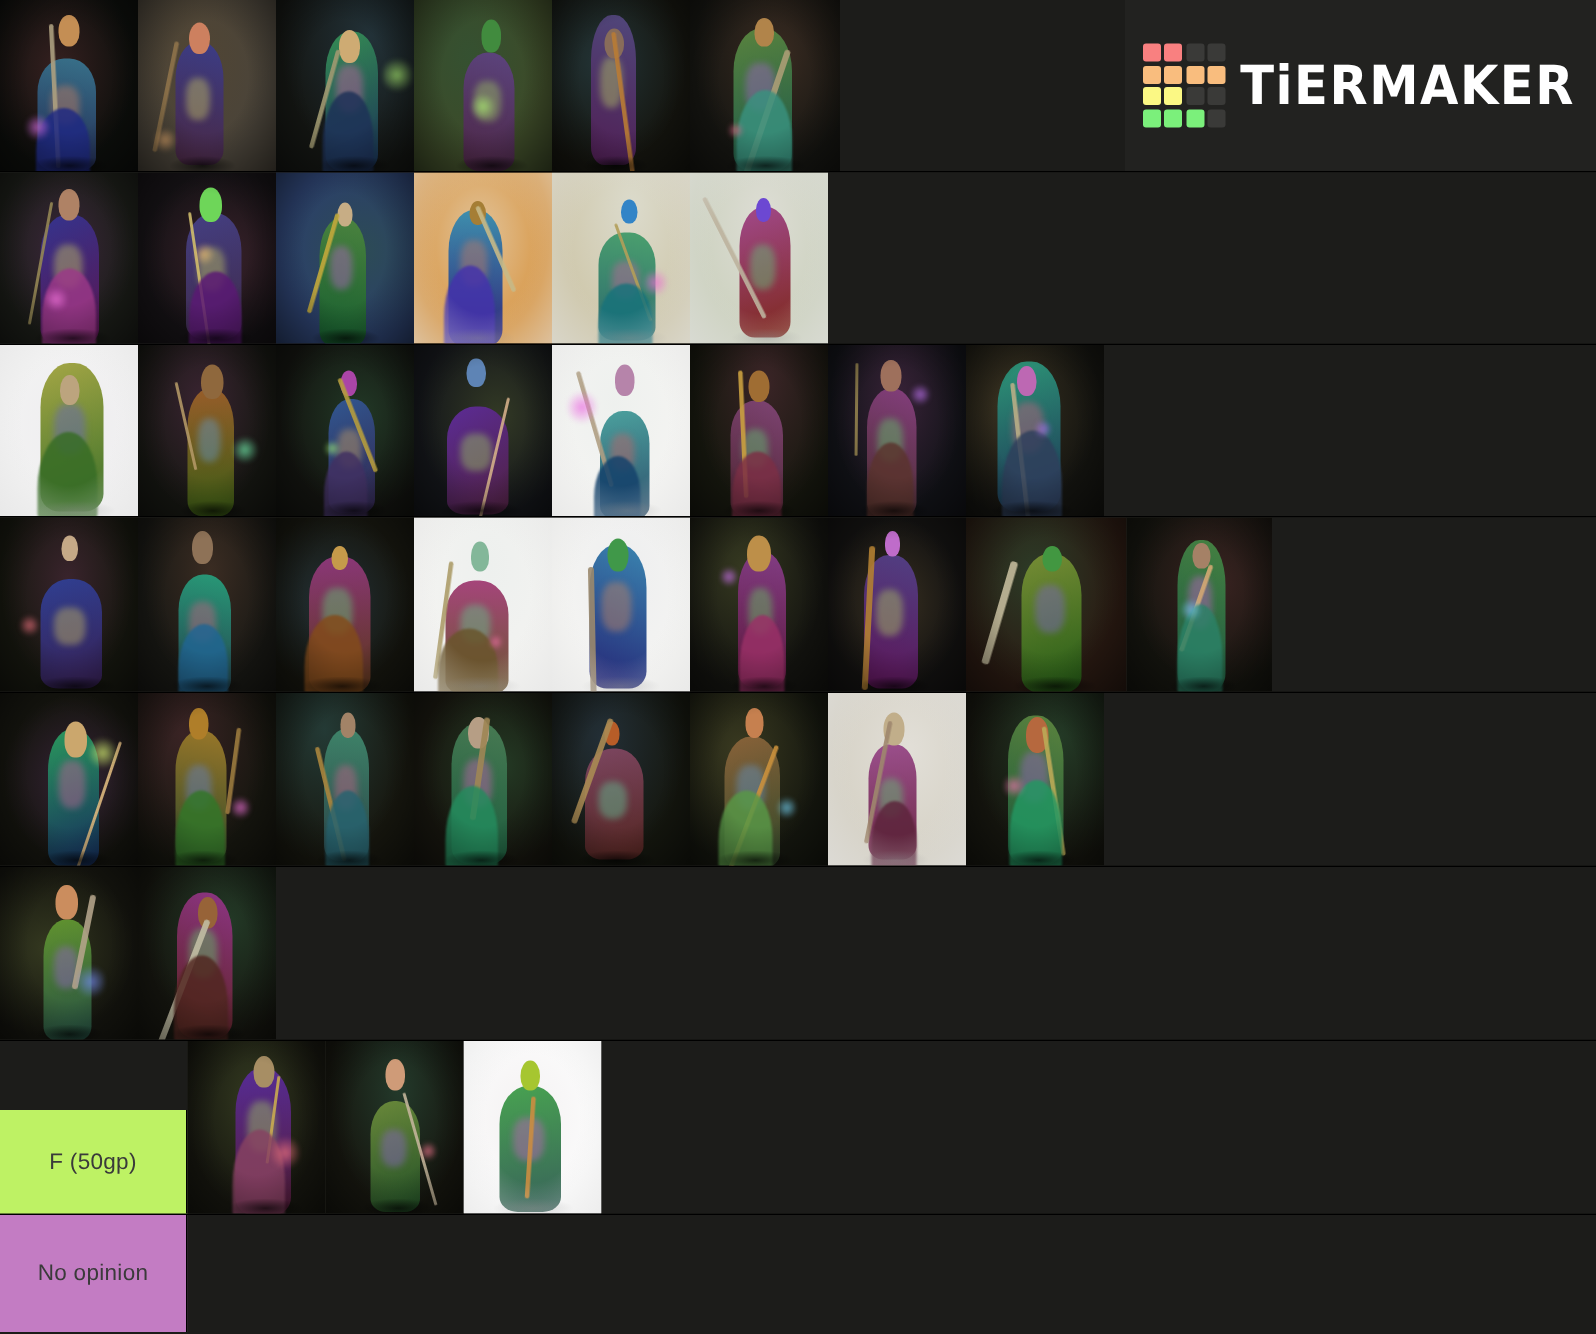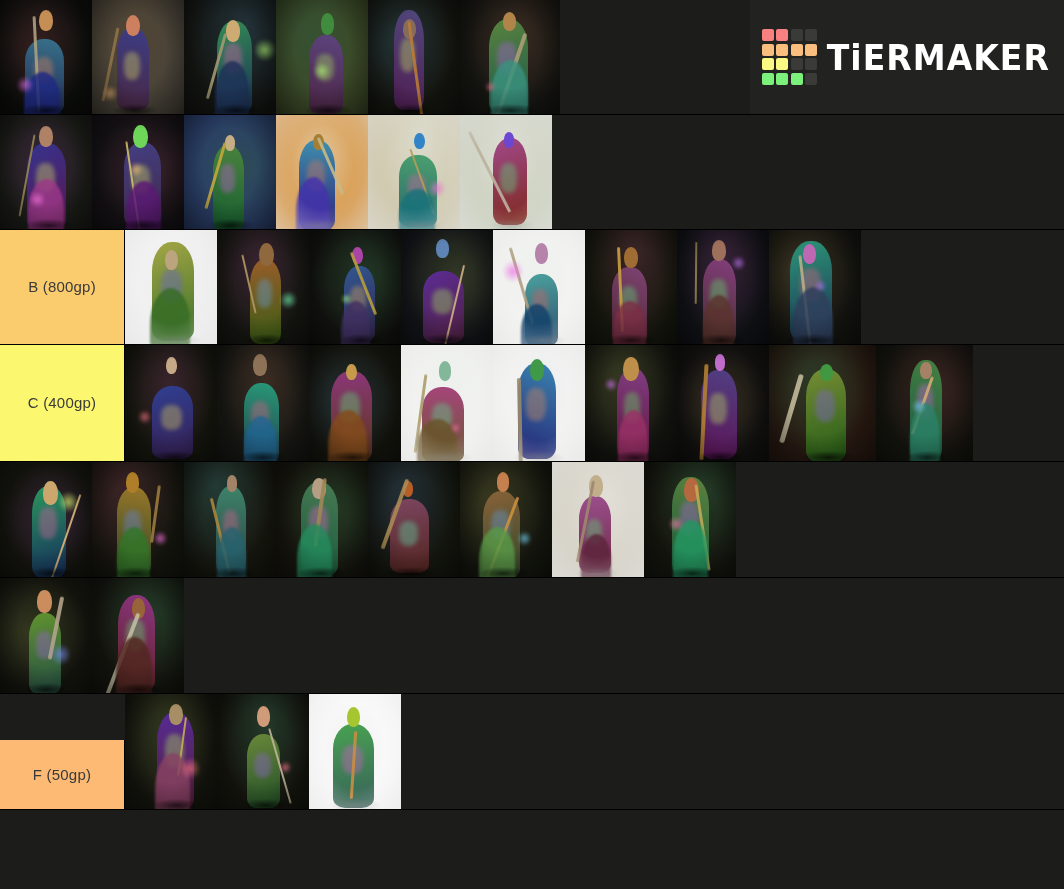--- a/index.html
+++ b/index.html
@@ -273,21 +273,20 @@
               <div class="fig" style="left: 44.0044%; bottom: 31.8871%; width: 18.4697%; height: 25.8134%; background: rgba(100, 196, 124, 0.45); border-radius: 40%; filter: blur(2px);"></div>
               <div class="fig" style="left: 47.3435%; top: 14.5975%; width: 11.196%; height: 13.995%; background: rgb(108, 72, 210); border-radius: 50% 50% 45% 45%; filter: blur(0.3px);"></div>
               <div class="fig" style="left: 30.2374%; top: 10.9043%; width: 2.90176%; height: 78.5126%; background: rgba(188, 179, 157, 0.9); transform: rotate(-26.815deg); border-radius: 2px; filter: blur(0.4px);"></div>
               <div class="fig" style="left: 30.8778%; bottom: -3%; width: 50.9394%; height: 12%; background: radial-gradient(rgba(120, 120, 120, 0.35), transparent 72%);"></div>
               <div class="vig" style="background: radial-gradient(at 50% 45%, transparent 48%, rgba(225, 225, 225, 0.55) 100%);"></div>
             </div>
           </div>
         </div>
       </div>
       <div class="tier-row" style="height: 115px;">
-        <div class="tier-label" style="background: rgb(251, 204, 110);">B (800gp)</div>
         <div class="tier-items">
           <div class="tier-item" title="Blue-skinned firbolg with quarterstaff on white" style="width: 92px; flex-basis: 92px;">
             <div class="art" style="background: rgb(242, 242, 242);">
               <div class="bgfill" style="background: radial-gradient(at 57.3764% 48.3465%, rgba(235, 232, 237, 0.5), transparent 68%);"></div>
               <div class="fig" style="left: 29.5868%; bottom: 2.85451%; width: 45.6092%; height: 86.3862%; background: linear-gradient(158.456deg, rgb(164, 166, 69) 0%, rgb(59, 112, 41) 100%); border-radius: 46% 46% 30% 30% / 30% 30% 12% 12%; filter: blur(0.4px);"></div>
               <div class="fig" style="left: 39.6208%; bottom: 36.2822%; width: 22.8046%; height: 29.3713%; background: rgba(101, 100, 196, 0.45); border-radius: 40%; filter: blur(2px);"></div>
               <div class="fig" style="left: 43.4444%; top: 17.891%; width: 13.9724%; height: 17.4655%; background: rgb(188, 164, 126); border-radius: 50% 50% 45% 45%; filter: blur(0.3px);"></div>
               <div class="fig" style="left: 27.5741%; bottom: -4%; width: 43.3287%; height: 53.5595%; background: rgba(55, 108, 38, 0.85); border-radius: 52% 48% 18% 22% / 62% 58% 10% 10%; filter: blur(0.8px);"></div>
               <div class="fig" style="left: 24.5868%; bottom: -3%; width: 59.6092%; height: 12%; background: radial-gradient(rgba(120, 120, 120, 0.35), transparent 72%);"></div>
               <div class="vig" style="background: radial-gradient(at 50% 45%, transparent 48%, rgba(225, 225, 225, 0.55) 100%);"></div>
@@ -376,21 +375,20 @@
               <div class="fig" style="left: 38.1234%; top: 21.8815%; width: 3.1143%; height: 84.5836%; background: rgba(184, 174, 134, 0.9); transform: rotate(-6.67046deg); border-radius: 2px; filter: blur(0.4px);"></div>
               <div class="fig" style="left: 25.7046%; bottom: -4%; width: 43.4275%; height: 54.1832%; background: rgba(47, 63, 92, 0.85); border-radius: 52% 48% 18% 22% / 62% 58% 10% 10%; filter: blur(0.8px);"></div>
               <div class="fig" style="left: 49.6021%; top: 43.1074%; width: 11.9764%; height: 11.9764%; border-radius: 50%; background: radial-gradient(circle, rgba(163, 112, 235, 0.75), transparent 70%); filter: blur(1.5px);"></div>
               <div class="fig" style="left: 18.148%; bottom: -3%; width: 59.7131%; height: 12%; background: radial-gradient(rgba(0, 0, 0, 0.65), transparent 72%);"></div>
               <div class="vig" style="background: radial-gradient(at 50% 45%, transparent 42%, rgba(0, 0, 0, 0.55) 100%);"></div>
             </div>
           </div>
         </div>
       </div>
       <div class="tier-row" style="height: 117px;">
-        <div class="tier-label" style="background: rgb(251, 248, 111);">C (400gp)</div>
         <div class="tier-items">
           <div class="tier-item" title="Feather-winged humanoid with long plumage" style="width: 92px; flex-basis: 92px;">
             <div class="art" style="background: rgb(22, 23, 15);">
               <div class="bgfill" style="background: radial-gradient(at 49.1475% 35.6882%, rgba(86, 46, 68, 0.55), transparent 68%);"></div>
               <div class="fig" style="left: 29.8839%; bottom: 1.53739%; width: 44.2966%; height: 62.9973%; background: linear-gradient(165.776deg, rgb(48, 63, 145) 0%, rgb(54, 31, 81) 100%); border-radius: 46% 46% 30% 30% / 30% 30% 12% 12%; filter: blur(0.4px);"></div>
               <div class="fig" style="left: 39.6291%; bottom: 26.4589%; width: 22.1483%; height: 21.4191%; background: rgba(196, 182, 100, 0.45); border-radius: 40%; filter: blur(2px);"></div>
               <div class="fig" style="left: 44.5049%; top: 10.2888%; width: 11.7054%; height: 14.6317%; background: rgb(197, 169, 135); border-radius: 50% 50% 45% 45%; filter: blur(0.3px);"></div>
               <div class="fig" style="left: 14.3137%; top: 54.9914%; width: 13.8023%; height: 13.8023%; border-radius: 50%; background: radial-gradient(circle, rgba(235, 112, 124, 0.75), transparent 70%); filter: blur(1.5px);"></div>
               <div class="fig" style="left: 24.8839%; bottom: -3%; width: 58.2966%; height: 12%; background: radial-gradient(rgba(0, 0, 0, 0.65), transparent 72%);"></div>
               <div class="vig" style="background: radial-gradient(at 50% 45%, transparent 42%, rgba(0, 0, 0, 0.55) 100%);"></div>
@@ -615,21 +613,21 @@
               <div class="fig" style="left: 43.3485%; top: 17.6402%; width: 14.6053%; height: 18.2567%; background: rgb(151, 99, 56); border-radius: 50% 50% 45% 45%; filter: blur(0.3px);"></div>
               <div class="fig" style="left: 29.3499%; top: 27.8021%; width: 4.2664%; height: 85.1239%; background: rgba(193, 188, 163, 0.9); transform: rotate(21.0308deg); border-radius: 2px; filter: blur(0.4px);"></div>
               <div class="fig" style="left: 26.3852%; bottom: -4%; width: 38.5219%; height: 52.3044%; background: rgba(81, 39, 33, 0.85); border-radius: 52% 48% 18% 22% / 62% 58% 10% 10%; filter: blur(0.8px);"></div>
               <div class="fig" style="left: 23.4452%; bottom: -3%; width: 54.5493%; height: 12%; background: radial-gradient(rgba(0, 0, 0, 0.65), transparent 72%);"></div>
               <div class="vig" style="background: radial-gradient(at 50% 45%, transparent 42%, rgba(0, 0, 0, 0.55) 100%);"></div>
             </div>
           </div>
         </div>
       </div>
       <div class="tier-row" style="height: 116px;">
-        <div class="tier-label" style="background: #fdba74; margin-top: 46px;">F (50gp)</div>
+        <div class="tier-label" style="background: #bef264; margin-top: 46px;">F (50gp)</div>
         <div class="tier-items">
           <div class="tier-item" title="Grey-robed kobold sorcerer with bone staff" style="width: 92px; flex-basis: 92px;">
             <div class="art" style="background: rgb(22, 22, 15);">
               <div class="bgfill" style="background: radial-gradient(at 47.126% 33.0872%, rgba(74, 86, 46, 0.55), transparent 68%);"></div>
               <div class="fig" style="left: 34.2614%; bottom: -0.960166%; width: 40.8739%; height: 85.3886%; background: linear-gradient(173.774deg, rgb(86, 44, 150) 0%, rgb(85, 28, 53) 100%); border-radius: 46% 46% 30% 30% / 30% 30% 12% 12%; filter: blur(0.4px);"></div>
               <div class="fig" style="left: 43.2536%; bottom: 35.8632%; width: 20.4369%; height: 29.0321%; background: rgba(158, 196, 100, 0.45); border-radius: 40%; filter: blur(2px);"></div>
               <div class="fig" style="left: 48.1336%; top: 8.85713%; width: 14.8345%; height: 18.5431%; background: rgb(167, 142, 100); border-radius: 50% 50% 45% 45%; filter: blur(0.3px);"></div>
               <div class="fig" style="left: 61.3371%; top: 20.2405%; width: 2.49921%; height: 51.3985%; background: rgba(201, 170, 80, 0.9); transform: rotate(7.77667deg); border-radius: 2px; filter: blur(0.4px);"></div>
               <div class="fig" style="left: 32.3178%; bottom: -4%; width: 38.8302%; height: 52.941%; background: rgba(134, 66, 97, 0.85); border-radius: 52% 48% 18% 22% / 62% 58% 10% 10%; filter: blur(0.8px);"></div>
               <div class="fig" style="left: 59.4657%; top: 53.6591%; width: 21.6542%; height: 21.6542%; border-radius: 50%; background: radial-gradient(circle, rgba(235, 112, 124, 0.75), transparent 70%); filter: blur(1.5px);"></div>
@@ -656,16 +654,17 @@
               <div class="fig" style="left: 36.2119%; bottom: 30.7446%; width: 22.0873%; height: 24.8885%; background: rgba(196, 100, 186, 0.45); border-radius: 40%; filter: blur(2px);"></div>
               <div class="fig" style="left: 41.6143%; top: 11.4591%; width: 13.8634%; height: 17.3292%; background: rgb(166, 198, 48); border-radius: 50% 50% 45% 45%; filter: blur(0.3px);"></div>
               <div class="fig" style="left: 47.2368%; top: 31.764%; width: 3.32972%; height: 59.2573%; background: rgba(203, 141, 64, 0.9); transform: rotate(3.75731deg); border-radius: 2px; filter: blur(0.4px);"></div>
               <div class="fig" style="left: 21.4935%; bottom: -3%; width: 58.1746%; height: 12%; background: radial-gradient(rgba(120, 120, 120, 0.35), transparent 72%);"></div>
               <div class="vig" style="background: radial-gradient(at 50% 45%, transparent 48%, rgba(225, 225, 225, 0.55) 100%);"></div>
             </div>
           </div>
         </div>
       </div>
       <div class="tier-row" style="height: 78px;">
+        <div class="tier-label" style="background: rgb(195, 124, 195);">No opinion</div>
         <div class="tier-items"></div>
       </div>
     </div>
 </div>
 
 </body></html>

